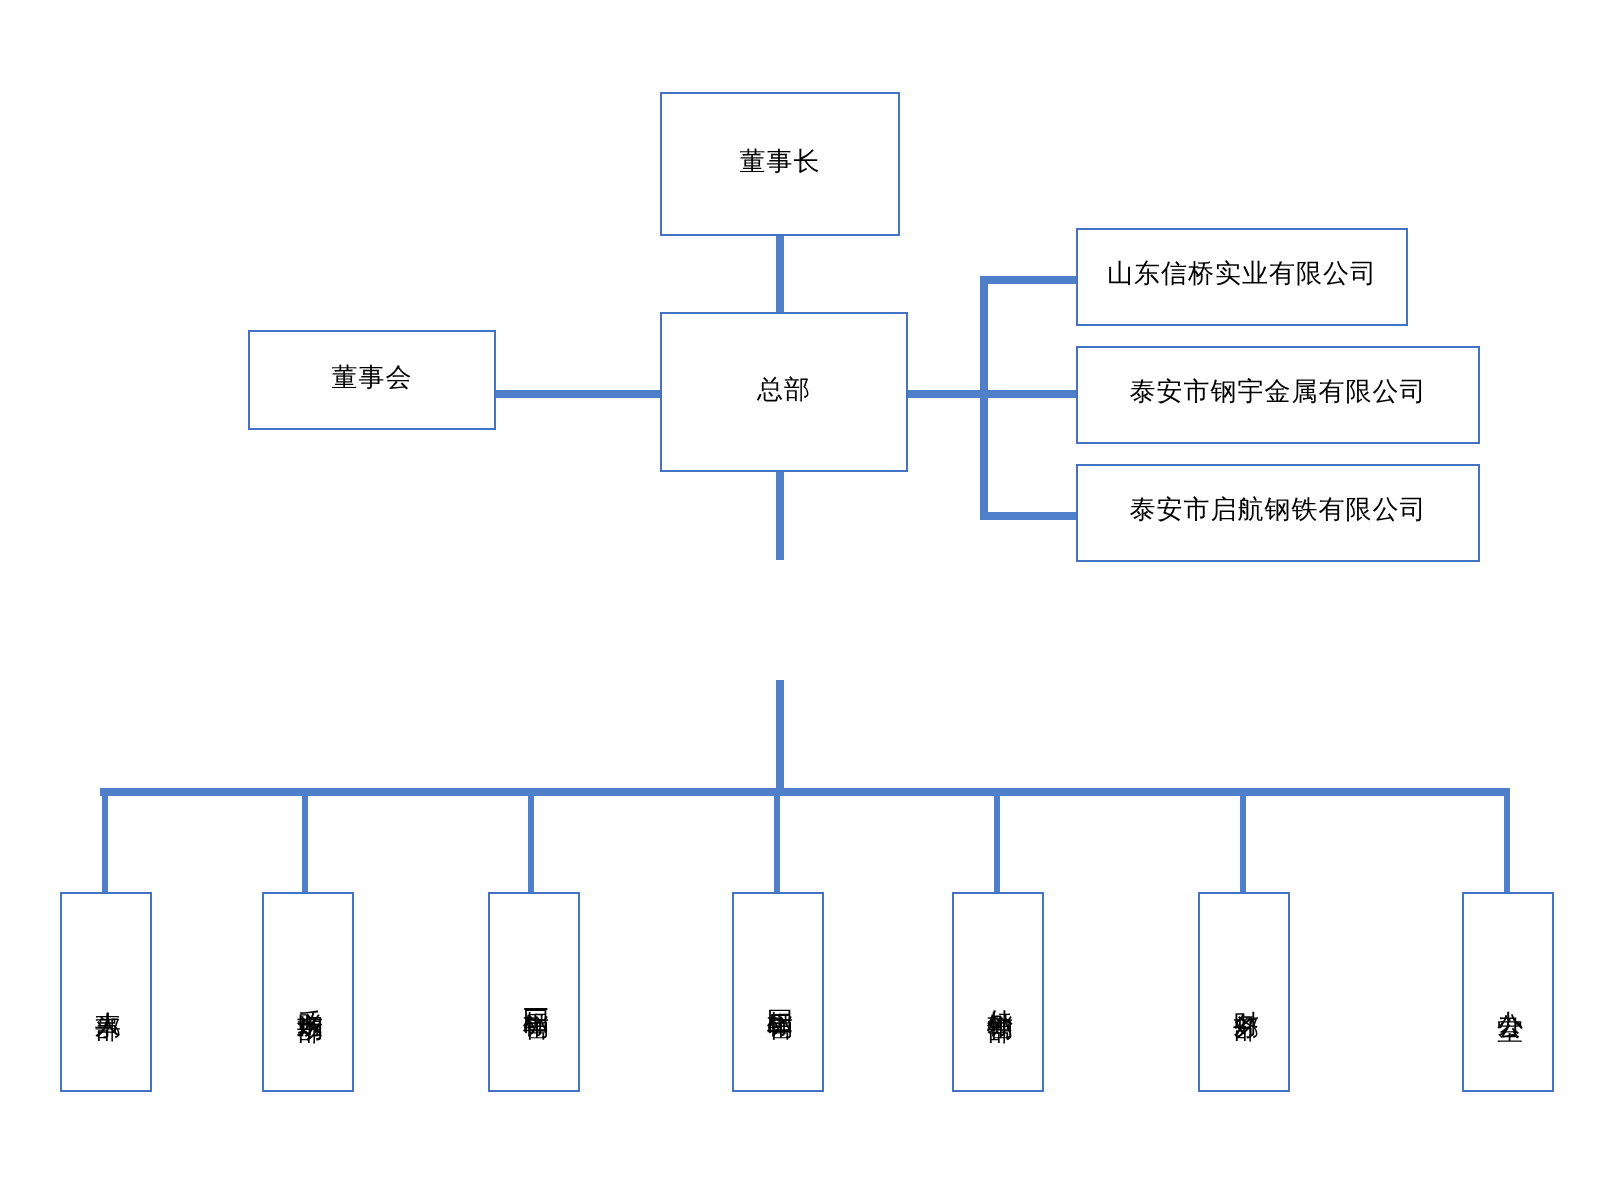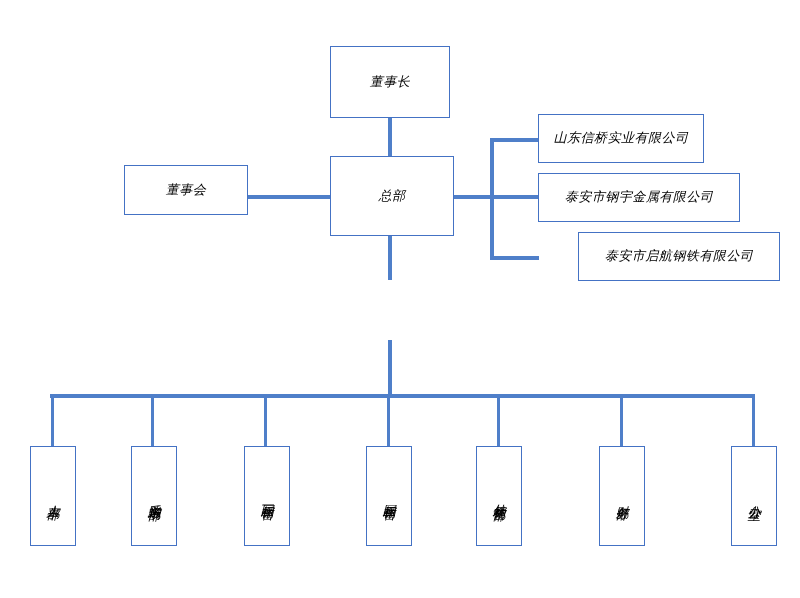--- a/index.html
+++ b/index.html
@@ -19,21 +19,20 @@
   }
   .node {
     position: absolute;
     box-sizing: border-box;
     border: 1px solid #4472c4;
     background: #ffffff;
     display: flex;
     align-items: center;
     justify-content: center;
     z-index: 3;
-    font-style: italic;
   }
   .node-label {
     font-size: 13px;
     color: #000000;
     line-height: 1.12;
     letter-spacing: 0.5px;
     text-align: center;
     white-space: nowrap;
   }
   .node.vertical .node-label {
@@ -95,21 +94,21 @@
   </div>
 
   <div class="node" style="left:538px; top:114px; width:166px; height:49px;justify-content:center;">
     <span class="node-label">山东信桥实业有限公司</span>
   </div>
 
   <div class="node" style="left:538px; top:173px; width:202px; height:49px;">
     <span class="node-label">泰安市钢宇金属有限公司</span>
   </div>
 
-  <div class="node" style="left:538px; top:232px; width:202px; height:49px;margin-left:40px;">
+  <div class="node" style="left:538px; top:232px; width:202px; height:49px;">
     <span class="node-label">泰安市启航钢铁有限公司</span>
   </div>
 
 
   <div class="node vertical" style="left:30px; top:446px; width:46px; height:100px;">
     <span class="node-label">人事部</span>
   </div>
 
   <div class="node vertical" style="left:131px; top:446px; width:46px; height:100px;">
     <span class="node-label">采购市场部</span>

